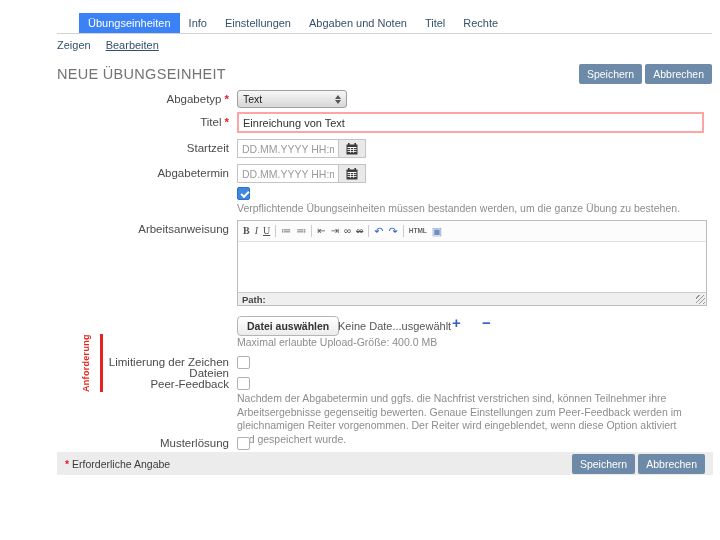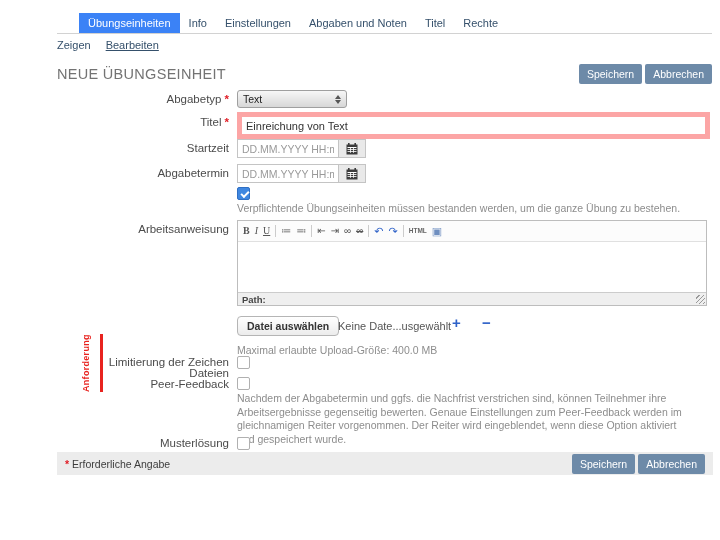--- a/index.html
+++ b/index.html
@@ -29,21 +29,21 @@
 
   
   .sel{position:absolute;left:237px;top:90px;width:110px;height:17px;border:1px solid #9f9f9f;
        border-radius:3px;background:linear-gradient(#f7f7f7,#d7d7d7);display:flex;align-items:center;
        padding:8px 5px;font-size:10.5px;color:#222;cursor:pointer;box-sizing:border-box;}
   .sel-arrows{margin-left:auto;display:flex;flex-direction:column;gap:1px;}
   .sel-arrows .up{width:0;height:0;border-left:3px solid transparent;border-right:3px solid transparent;border-bottom:4px solid #555;}
   .sel-arrows .down{width:0;height:0;border-left:3px solid transparent;border-right:3px solid transparent;border-top:4px solid #555;}
 
   input{font-family:"Liberation Sans",sans-serif;}
-  .inp-title{position:absolute;left:237px;top:112px;width:455px;height:15px;border:5px solid #fca5a5;
+  .inp-title{position:absolute;left:237px;top:112px;width:455px;height:15px;border:2px solid #fca5a5;
              font-size:11px;color:#333;padding:1px 4px;}
   .inp-date{width:92px;height:13px;border:1px solid #c4c4c4;font-size:10.5px;color:#333;padding:2px 4px;}
   .inp-date::placeholder,.inp-title::placeholder{color:#9a9a9a;}
   .date-wrap{position:absolute;left:237px;display:flex;align-items:stretch;}
   .cal-btn{width:26px;background:#e9e9e9;border:1px solid #c4c4c4;border-left:none;display:flex;
            align-items:center;justify-content:center;cursor:pointer;}
 
   
   .cb{position:absolute;width:13px;height:13px;border:1px solid #b0b0b0;border-radius:2px;
       background:#fff;cursor:pointer;box-sizing:border-box;}
@@ -195,21 +195,21 @@
     <div class="editor-body"></div>
     <div class="pathbar">Path:</div>
     <div class="resize"></div>
   </div>
 
   <div class="lbl" style="top:319px;margin-top:48px;">Dateien</div>
   <div class="file-btn">Datei auswählen</div>
   <div class="file-status">Keine Date...usgewählt</div>
   <div class="fbtn" style="left:452px;">+</div>
   <div class="fbtn" style="left:482px;">−</div>
-  <div class="help" style="left:237px;top:344px;width:460px;">Maximal erlaubte Upload-Größe: 400.0 MB</div>
+  <div class="help" style="left:237px;top:336px;width:460px;">Maximal erlaubte Upload-Größe: 400.0 MB</div>
 
   <div class="marker-line"></div>
   <div class="marker-text">Anforderung</div>
 
   <div class="lbl" style="top:356px;">Limitierung der Zeichen</div>
   <div class="cb" style="left:237px;top:356px;"></div>
 
   <div class="lbl" style="top:378px;">Peer-Feedback</div>
   <div class="cb" style="left:237px;top:377px;"></div>
   <div class="help" style="left:237px;top:392px;width:458px;">Nachdem der Abgabetermin und ggfs. die Nachfrist verstrichen sind, können Teilnehmer ihre Arbeitsergebnisse gegenseitig bewerten. Genaue Einstellungen zum Peer-Feedback werden im gleichnamigen Reiter vorgenommen. Der Reiter wird eingeblendet, wenn diese Option aktiviert und gespeichert wurde.</div>

